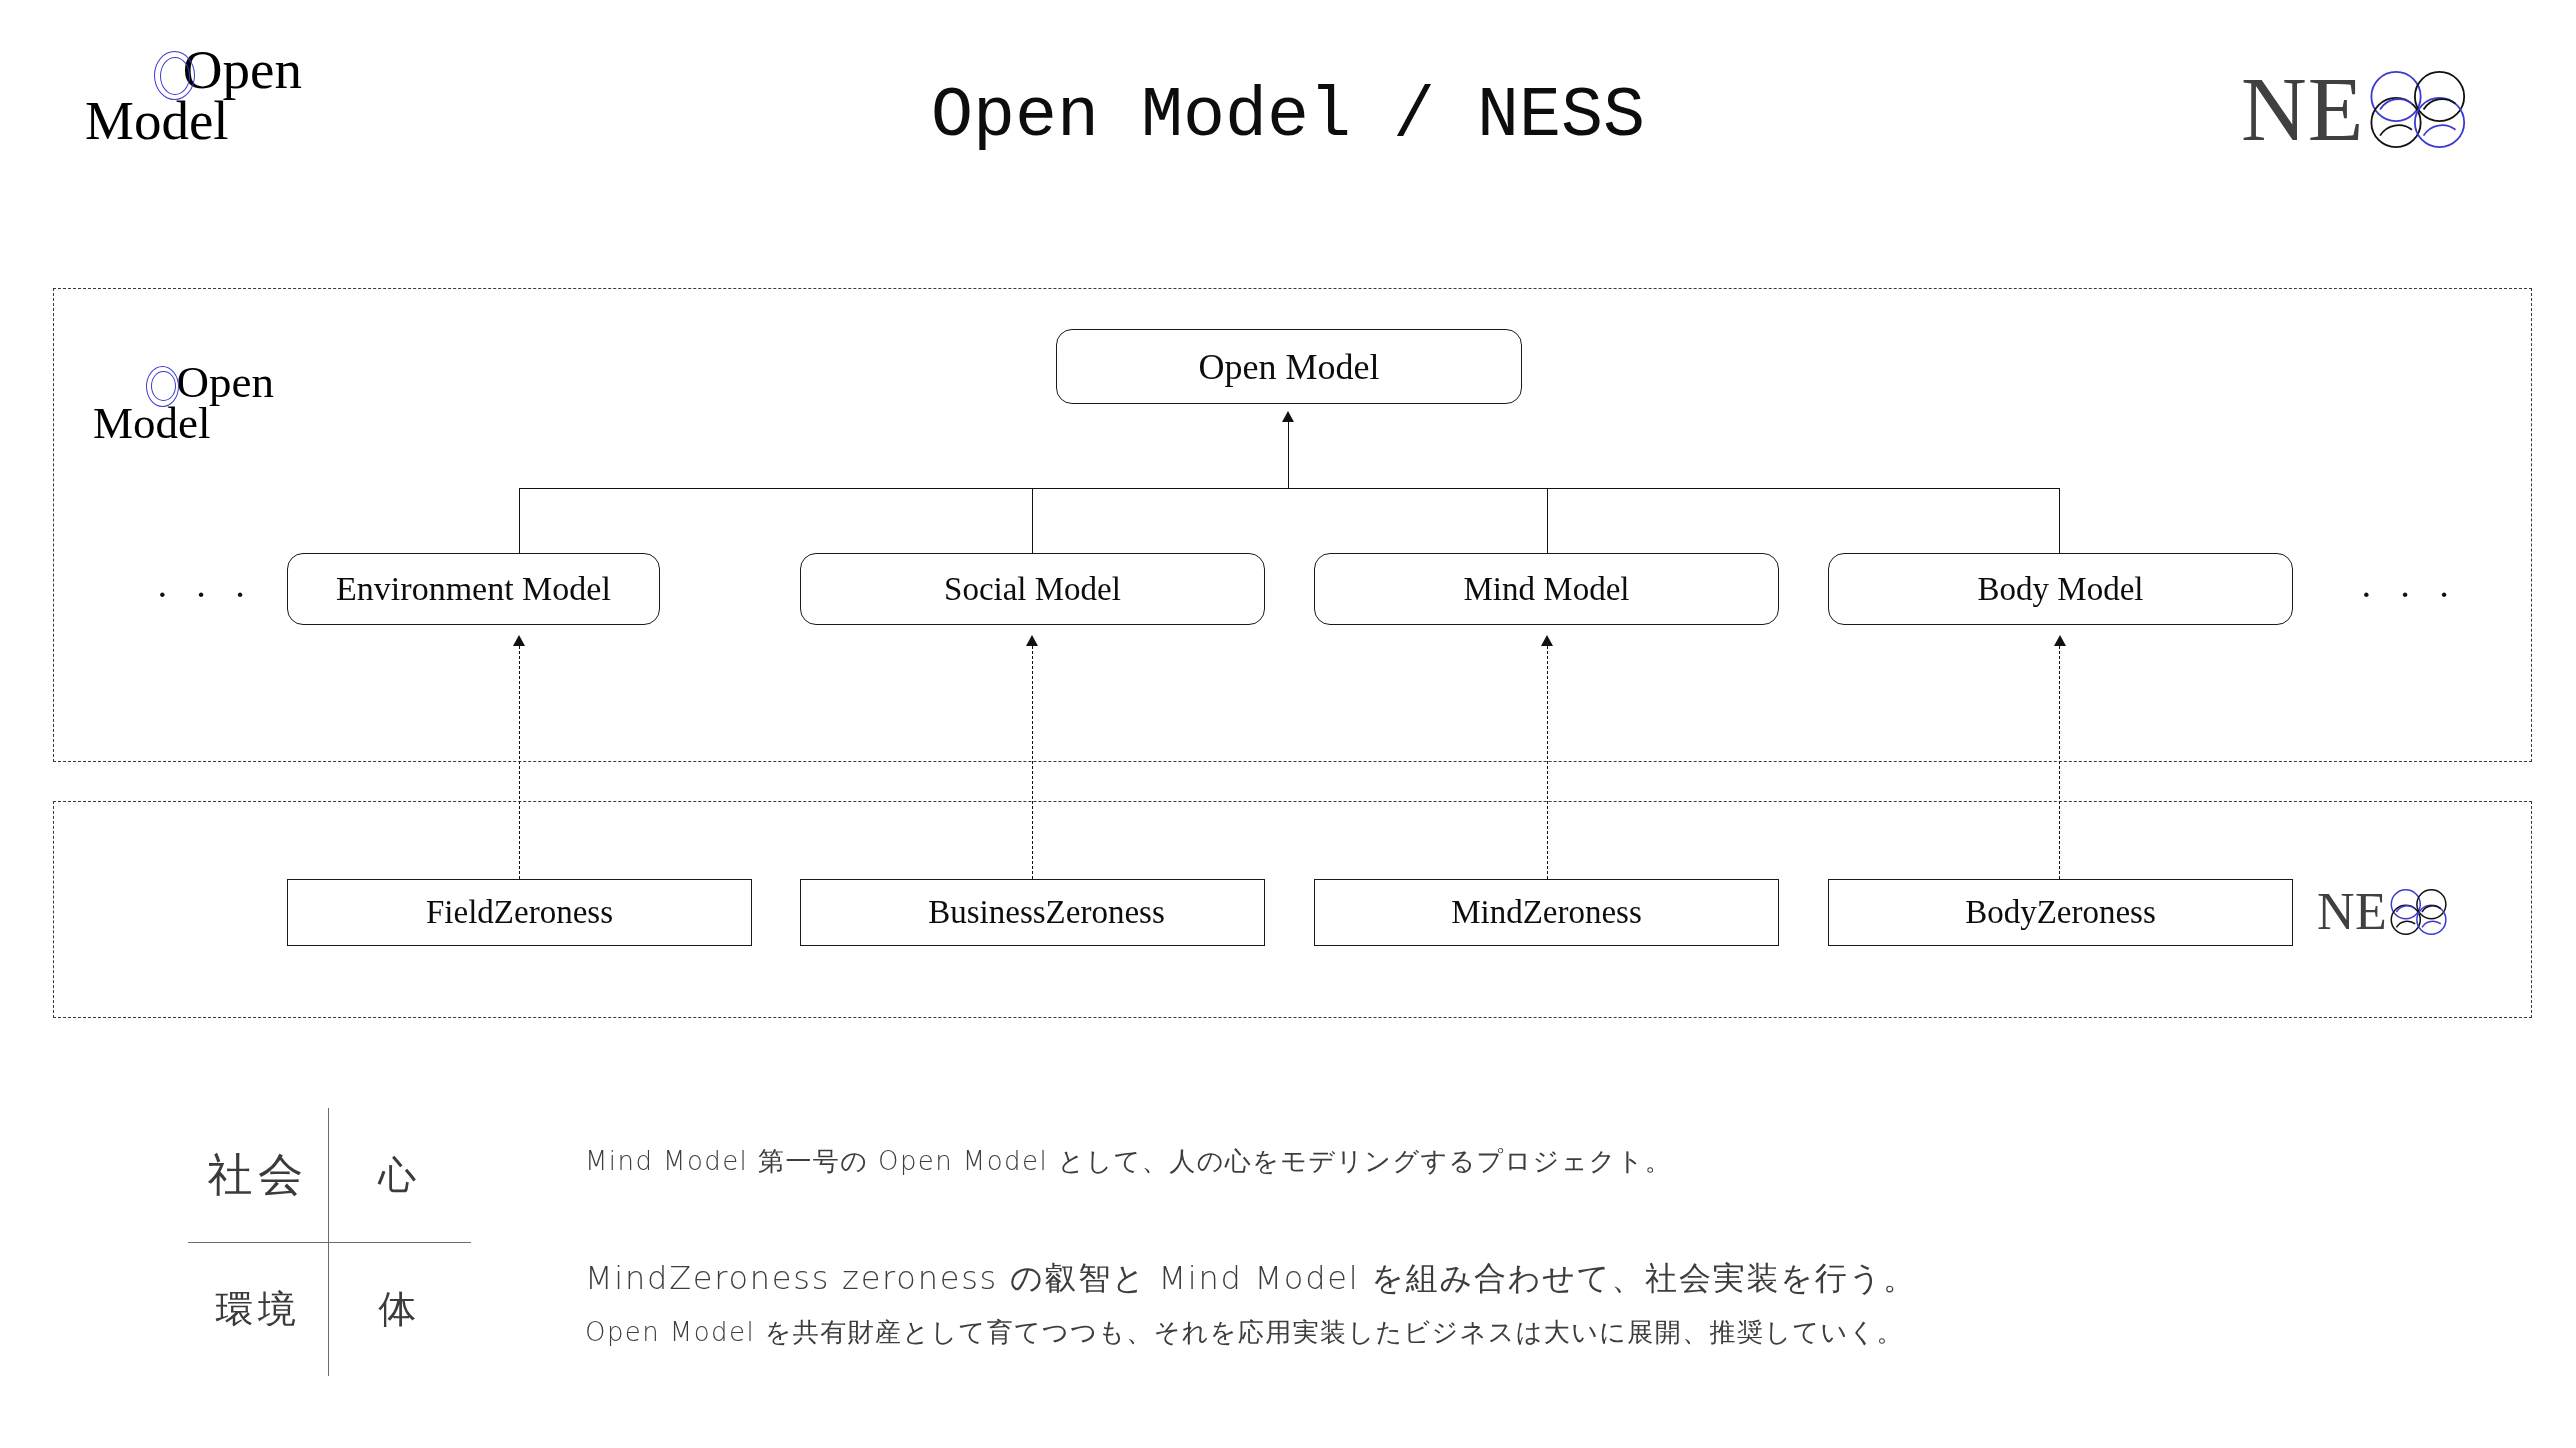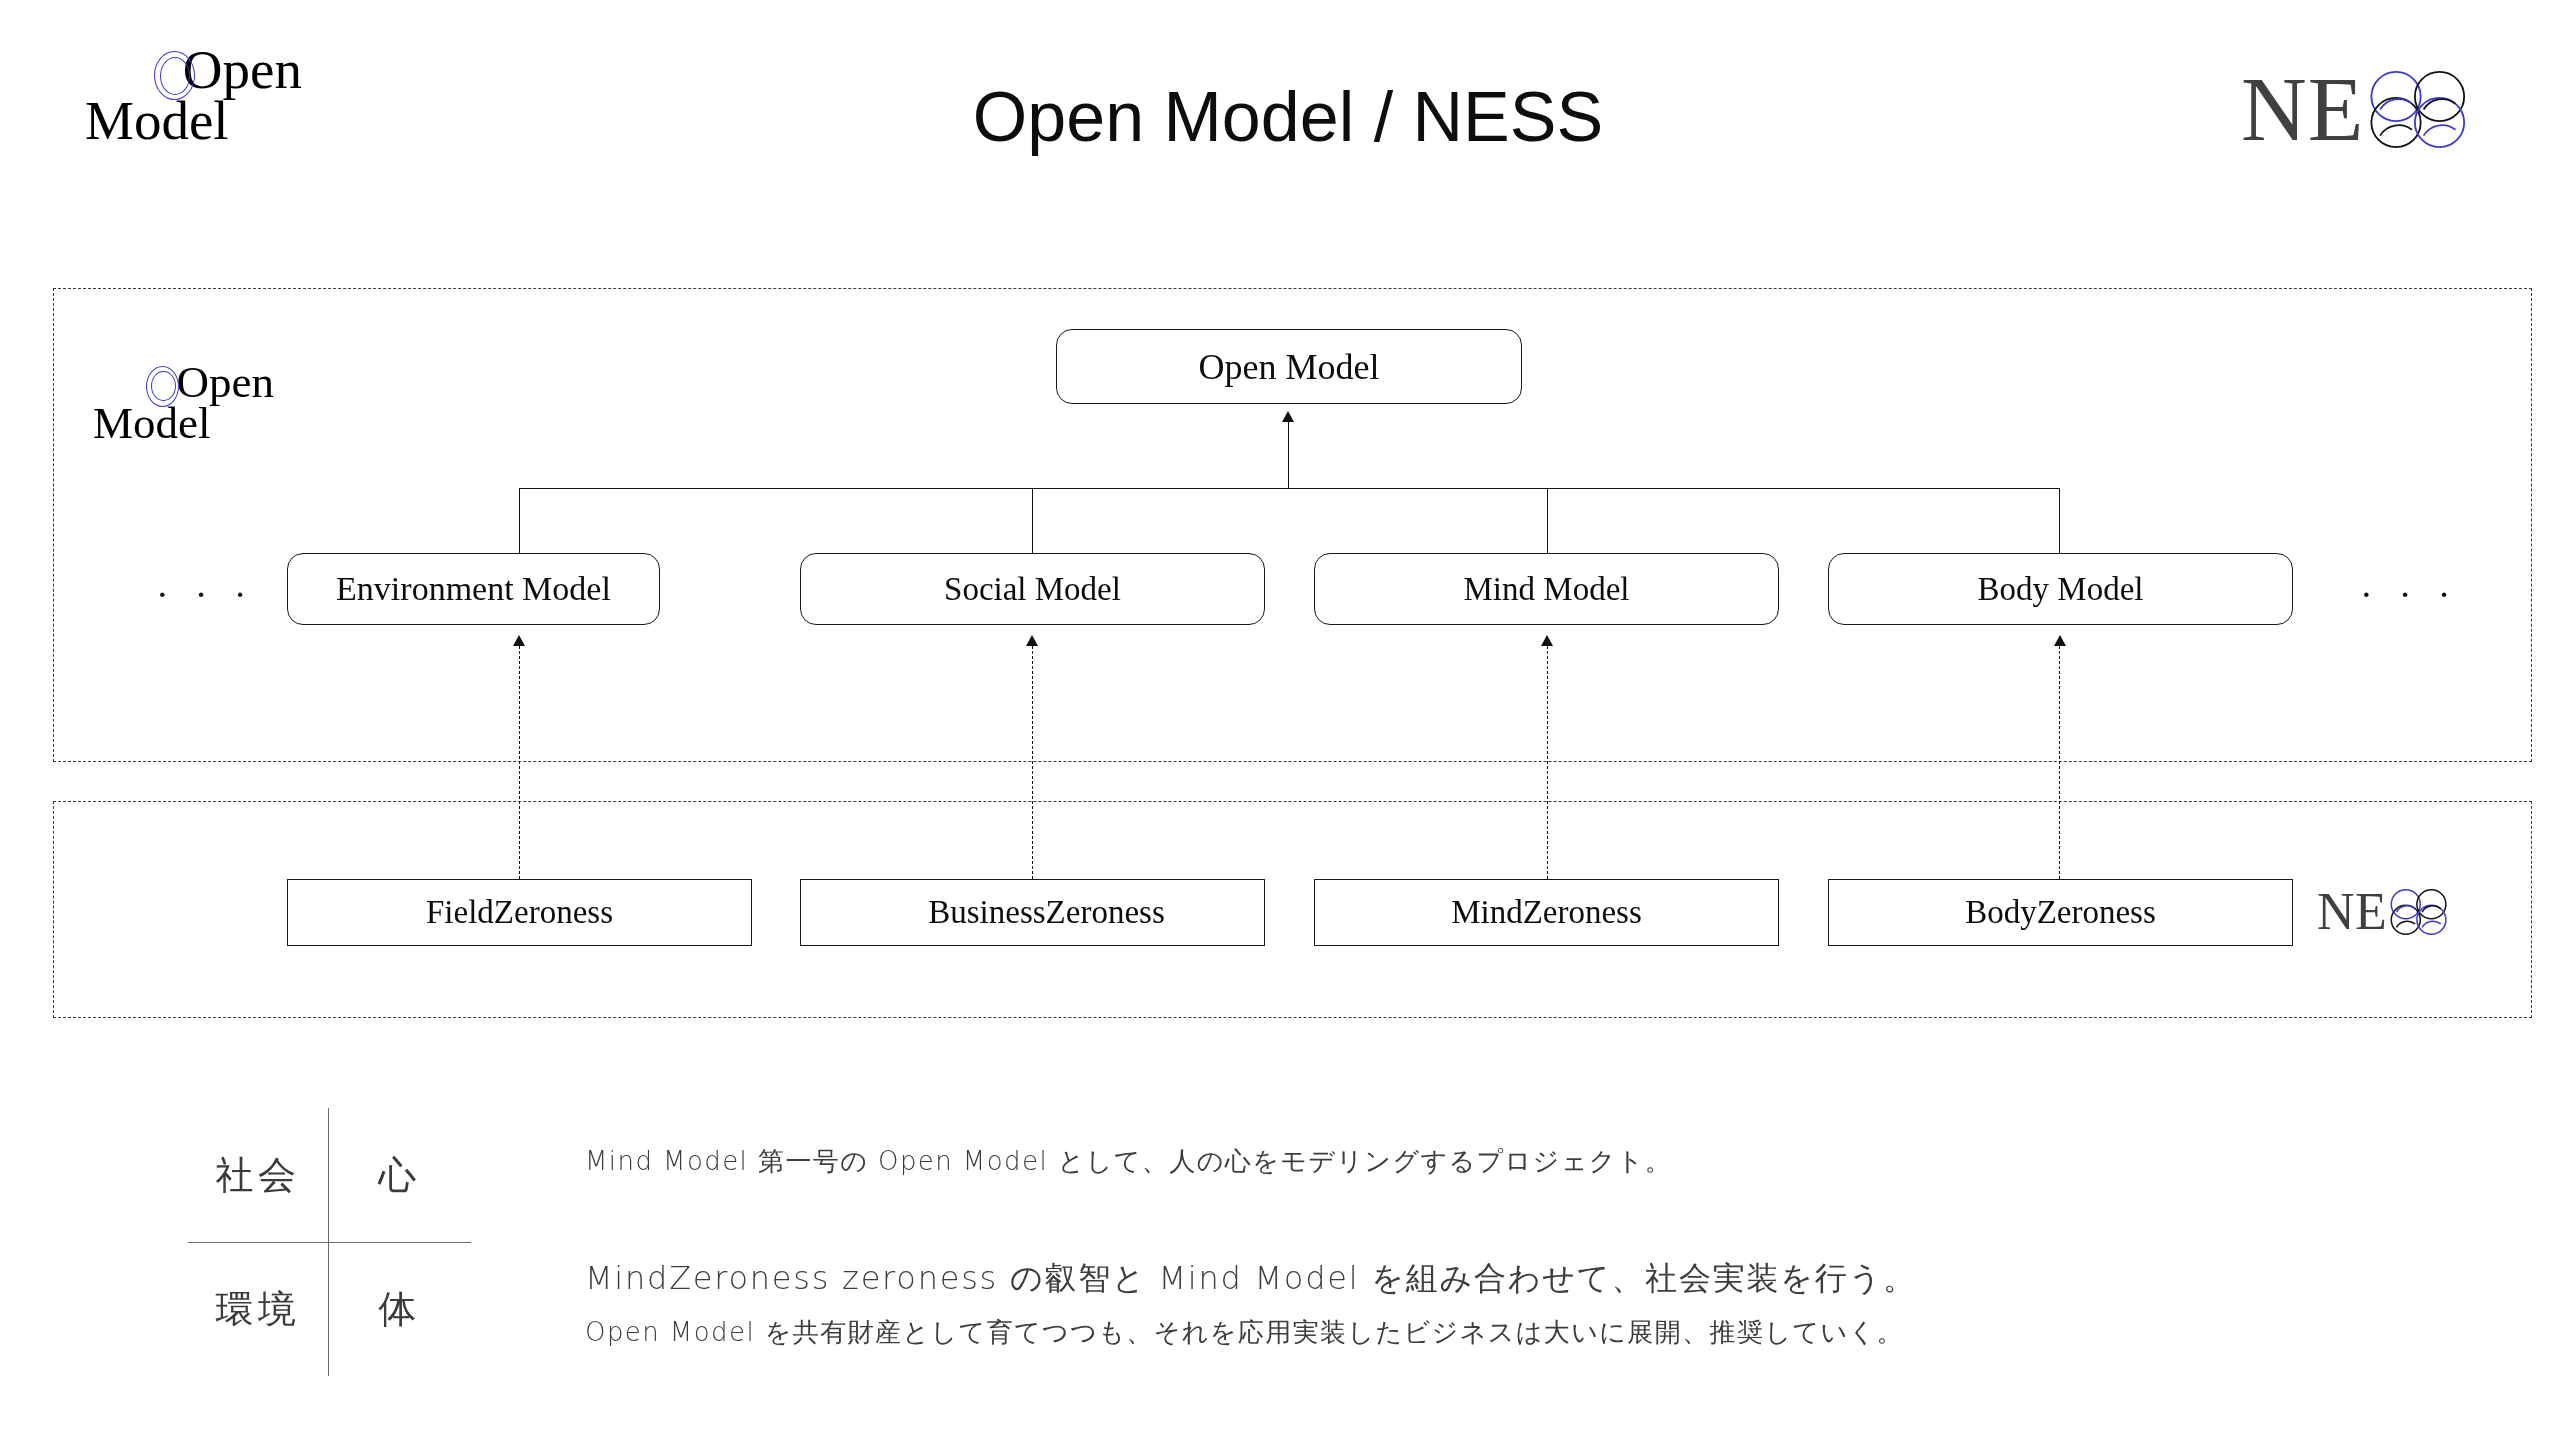--- a/index.html
+++ b/index.html
@@ -44,21 +44,21 @@
     display: inline-block;
     vertical-align: middle;
   }
   .ness-mark { display:inline-block; vertical-align: middle; position: relative; }
 
   
   .page-title {
     position: absolute;
     width: 100%;
     text-align: center;
-    font-family: Liberation Sans, sans-serif;
+    font-family: Liberation Mono, monospace;
     font-weight: 400;
     color: #0d0d0d;
     white-space: nowrap;
   }
 
   
   .group-box {
     position: absolute;
     border: 1.4px dashed #3a3a3a;
     box-sizing: border-box;
@@ -248,21 +248,21 @@
       <path d="M82 60 A30 30 0 0 1 126 52" fill="none" stroke="#111111" stroke-width="3.5"></path>
       <path d="M82 96 A30 30 0 0 1 126 88" fill="none" stroke="#3a3ad0" stroke-width="3.5"></path>
     </svg>
   </span>
 </div>
 
 <div class="quad" style="left:188px; top:1108px; width:283px; height:268px;">
   <div class="quad-vline" style="left:140px; top:0px; height:268px;"></div>
   <div class="quad-hline" style="left:0px; top:134px; width:283px;"></div>
 
-  <div class="quad-cell" style="left:0px; top:10px; width:140px; height:114px; font-size:38px;">
+  <div class="quad-cell" style="left:0px; top:10px; width:140px; height:114px; font-size:45px;">
     <span>社会</span>
   </div>
   <div class="quad-cell" style="left:140px; top:10px; width:143px; height:114px; font-size:38px;">
     <span>心</span>
   </div>
   <div class="quad-cell" style="left:0px; top:144px; width:140px; height:114px; font-size:38px;">
     <span>環境</span>
   </div>
   <div class="quad-cell" style="left:140px; top:144px; width:143px; height:114px; font-size:38px;">
     <span>体</span>

